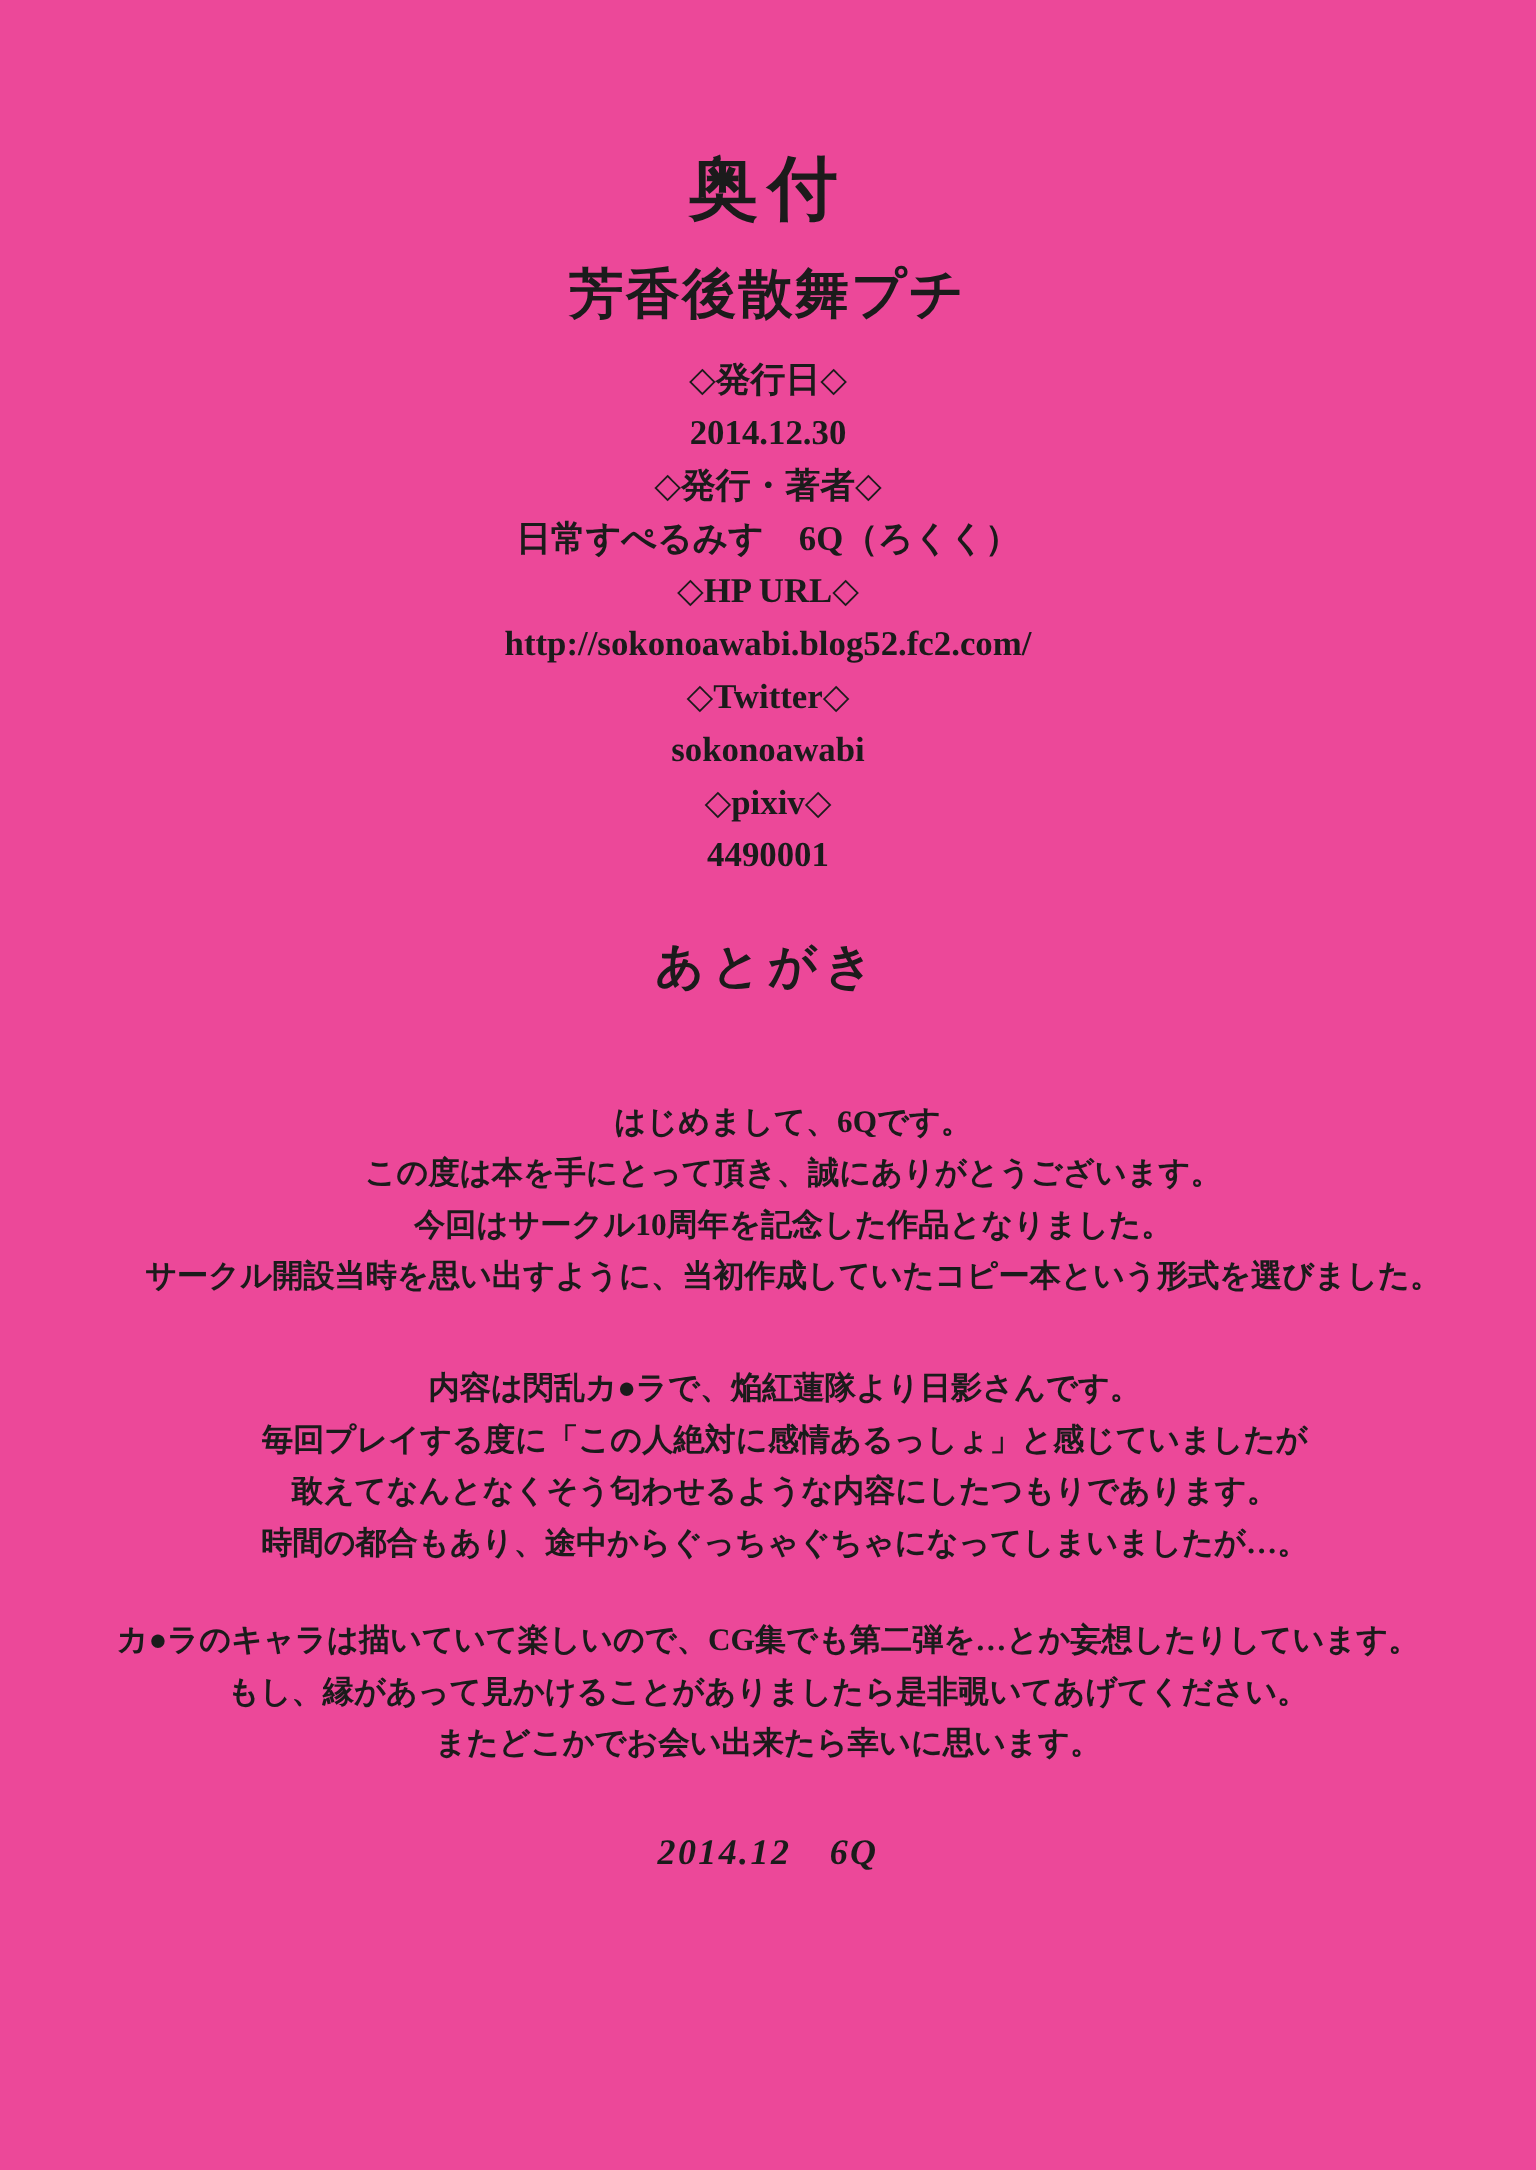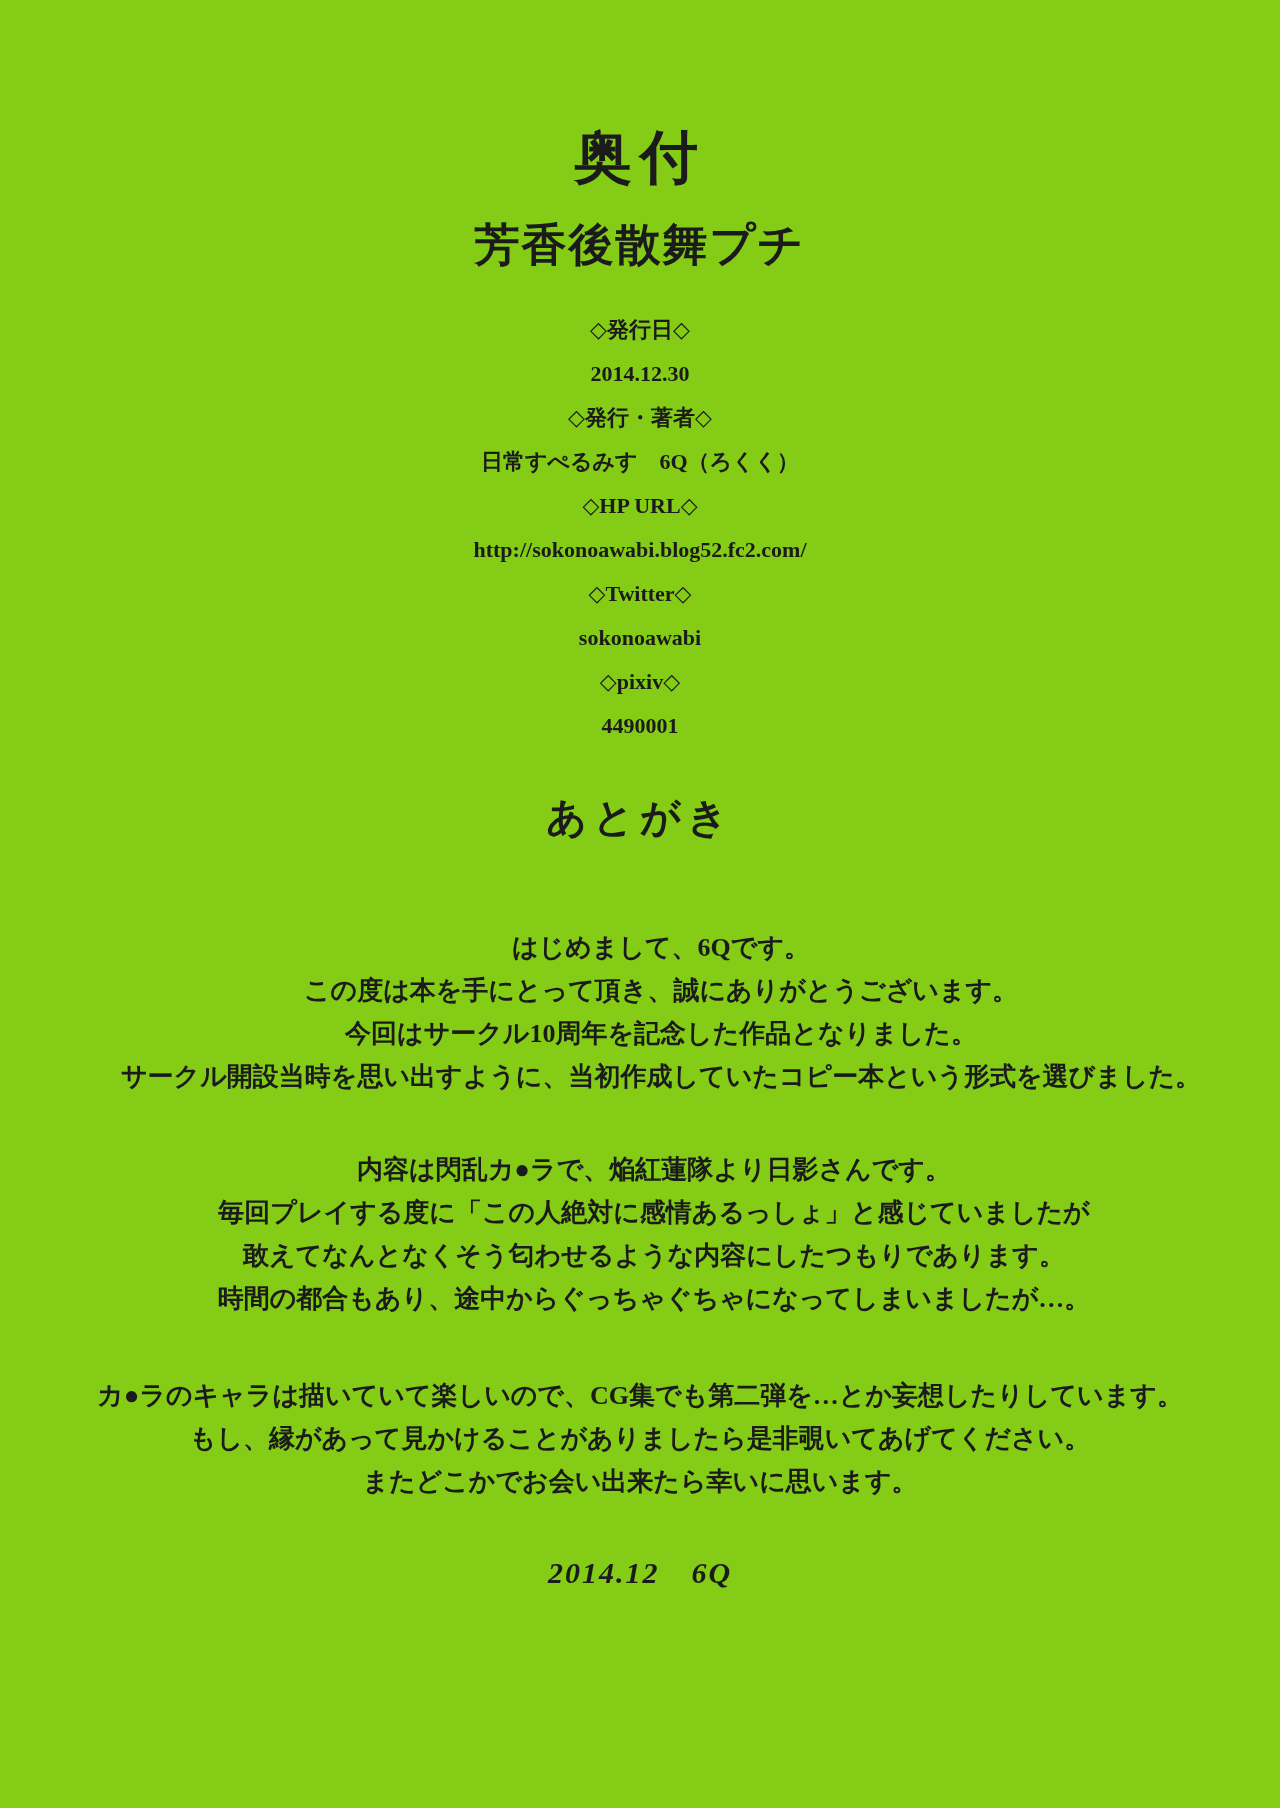--- a/index.html
+++ b/index.html
@@ -1,21 +1,21 @@
 <!DOCTYPE html>
 <html><head>
 <meta charset="utf-8">
 <style>
   html, body { margin: 0; padding: 0; background: #ffffff; }
   .page {
     position: relative;
     width: 1280px;
     height: 1808px;
     margin: 0 auto;
-    background: #84cc16;
+    background: #ec4899;
     color: #1b1b1b;
     font-family: "Liberation Serif", "DejaVu Serif", serif;
     font-weight: 700;
     text-align: center;
     box-sizing: border-box;
     padding-top: 128px;
     overflow: hidden;
   }
   .page-title {
     font-size: 58px;
@@ -23,38 +23,38 @@
     margin: 0;
     letter-spacing: 8px;
   }
   .book-title {
     font-size: 45px;
     line-height: 50px;
     margin: 32px 0 6px 0;
     letter-spacing: 2px;
   }
   .colophon {
-    margin-top: 38px;
-    font-size: 22px;
+    margin-top: 25px;
+    font-size: 29px;
     line-height: 44px;
   }
   .afterword-heading {
     font-size: 40px;
     line-height: 44px;
     margin: 48px 0 0 0;
     letter-spacing: 6px;
   }
   .para {
     margin: 0;
     font-size: 26px;
     line-height: 43px;
   }
   .para-1 { margin-top: 86px; padding-left: 42px; }
   .para-2 { margin-top: 50px; padding-left: 28px; }
-  .para-3 { margin-top: 54px; }
+  .para-3 { margin-top: 38px; }
   .signature {
     margin-top: 52px;
     font-size: 30px;
     line-height: 36px;
     letter-spacing: 2px;
     font-style: italic;
   }
 </style>
 </head>
 <body>

